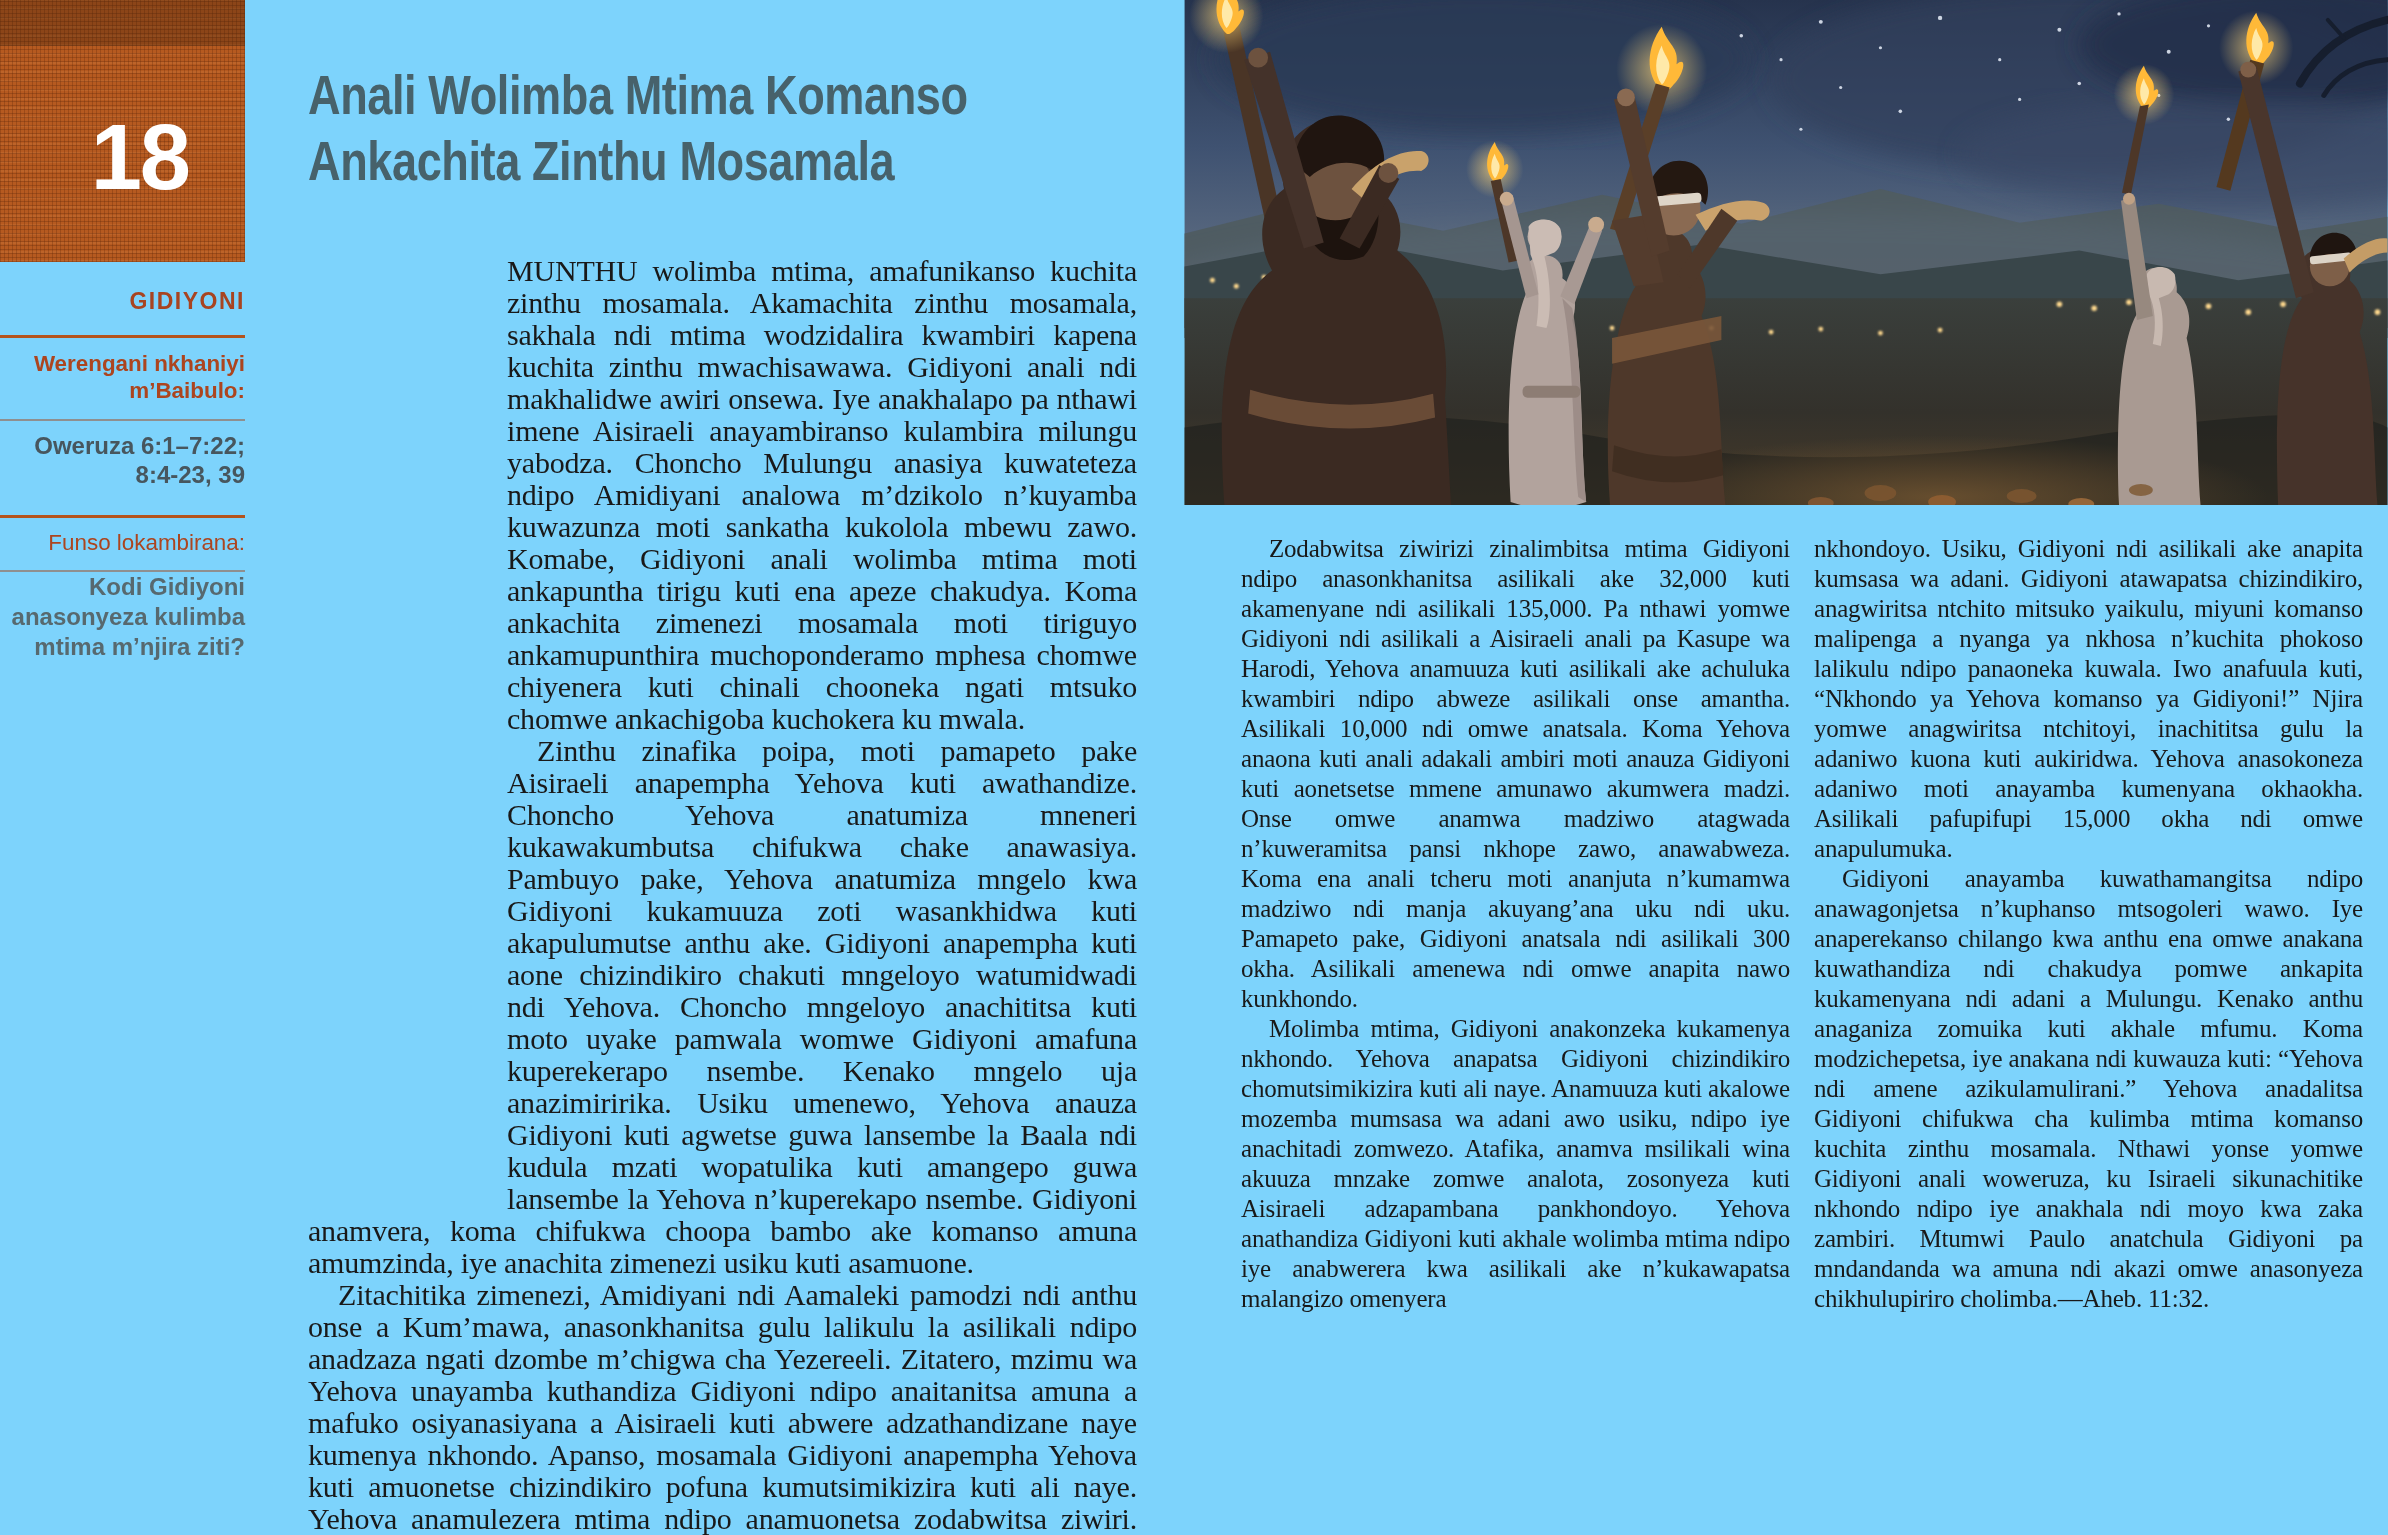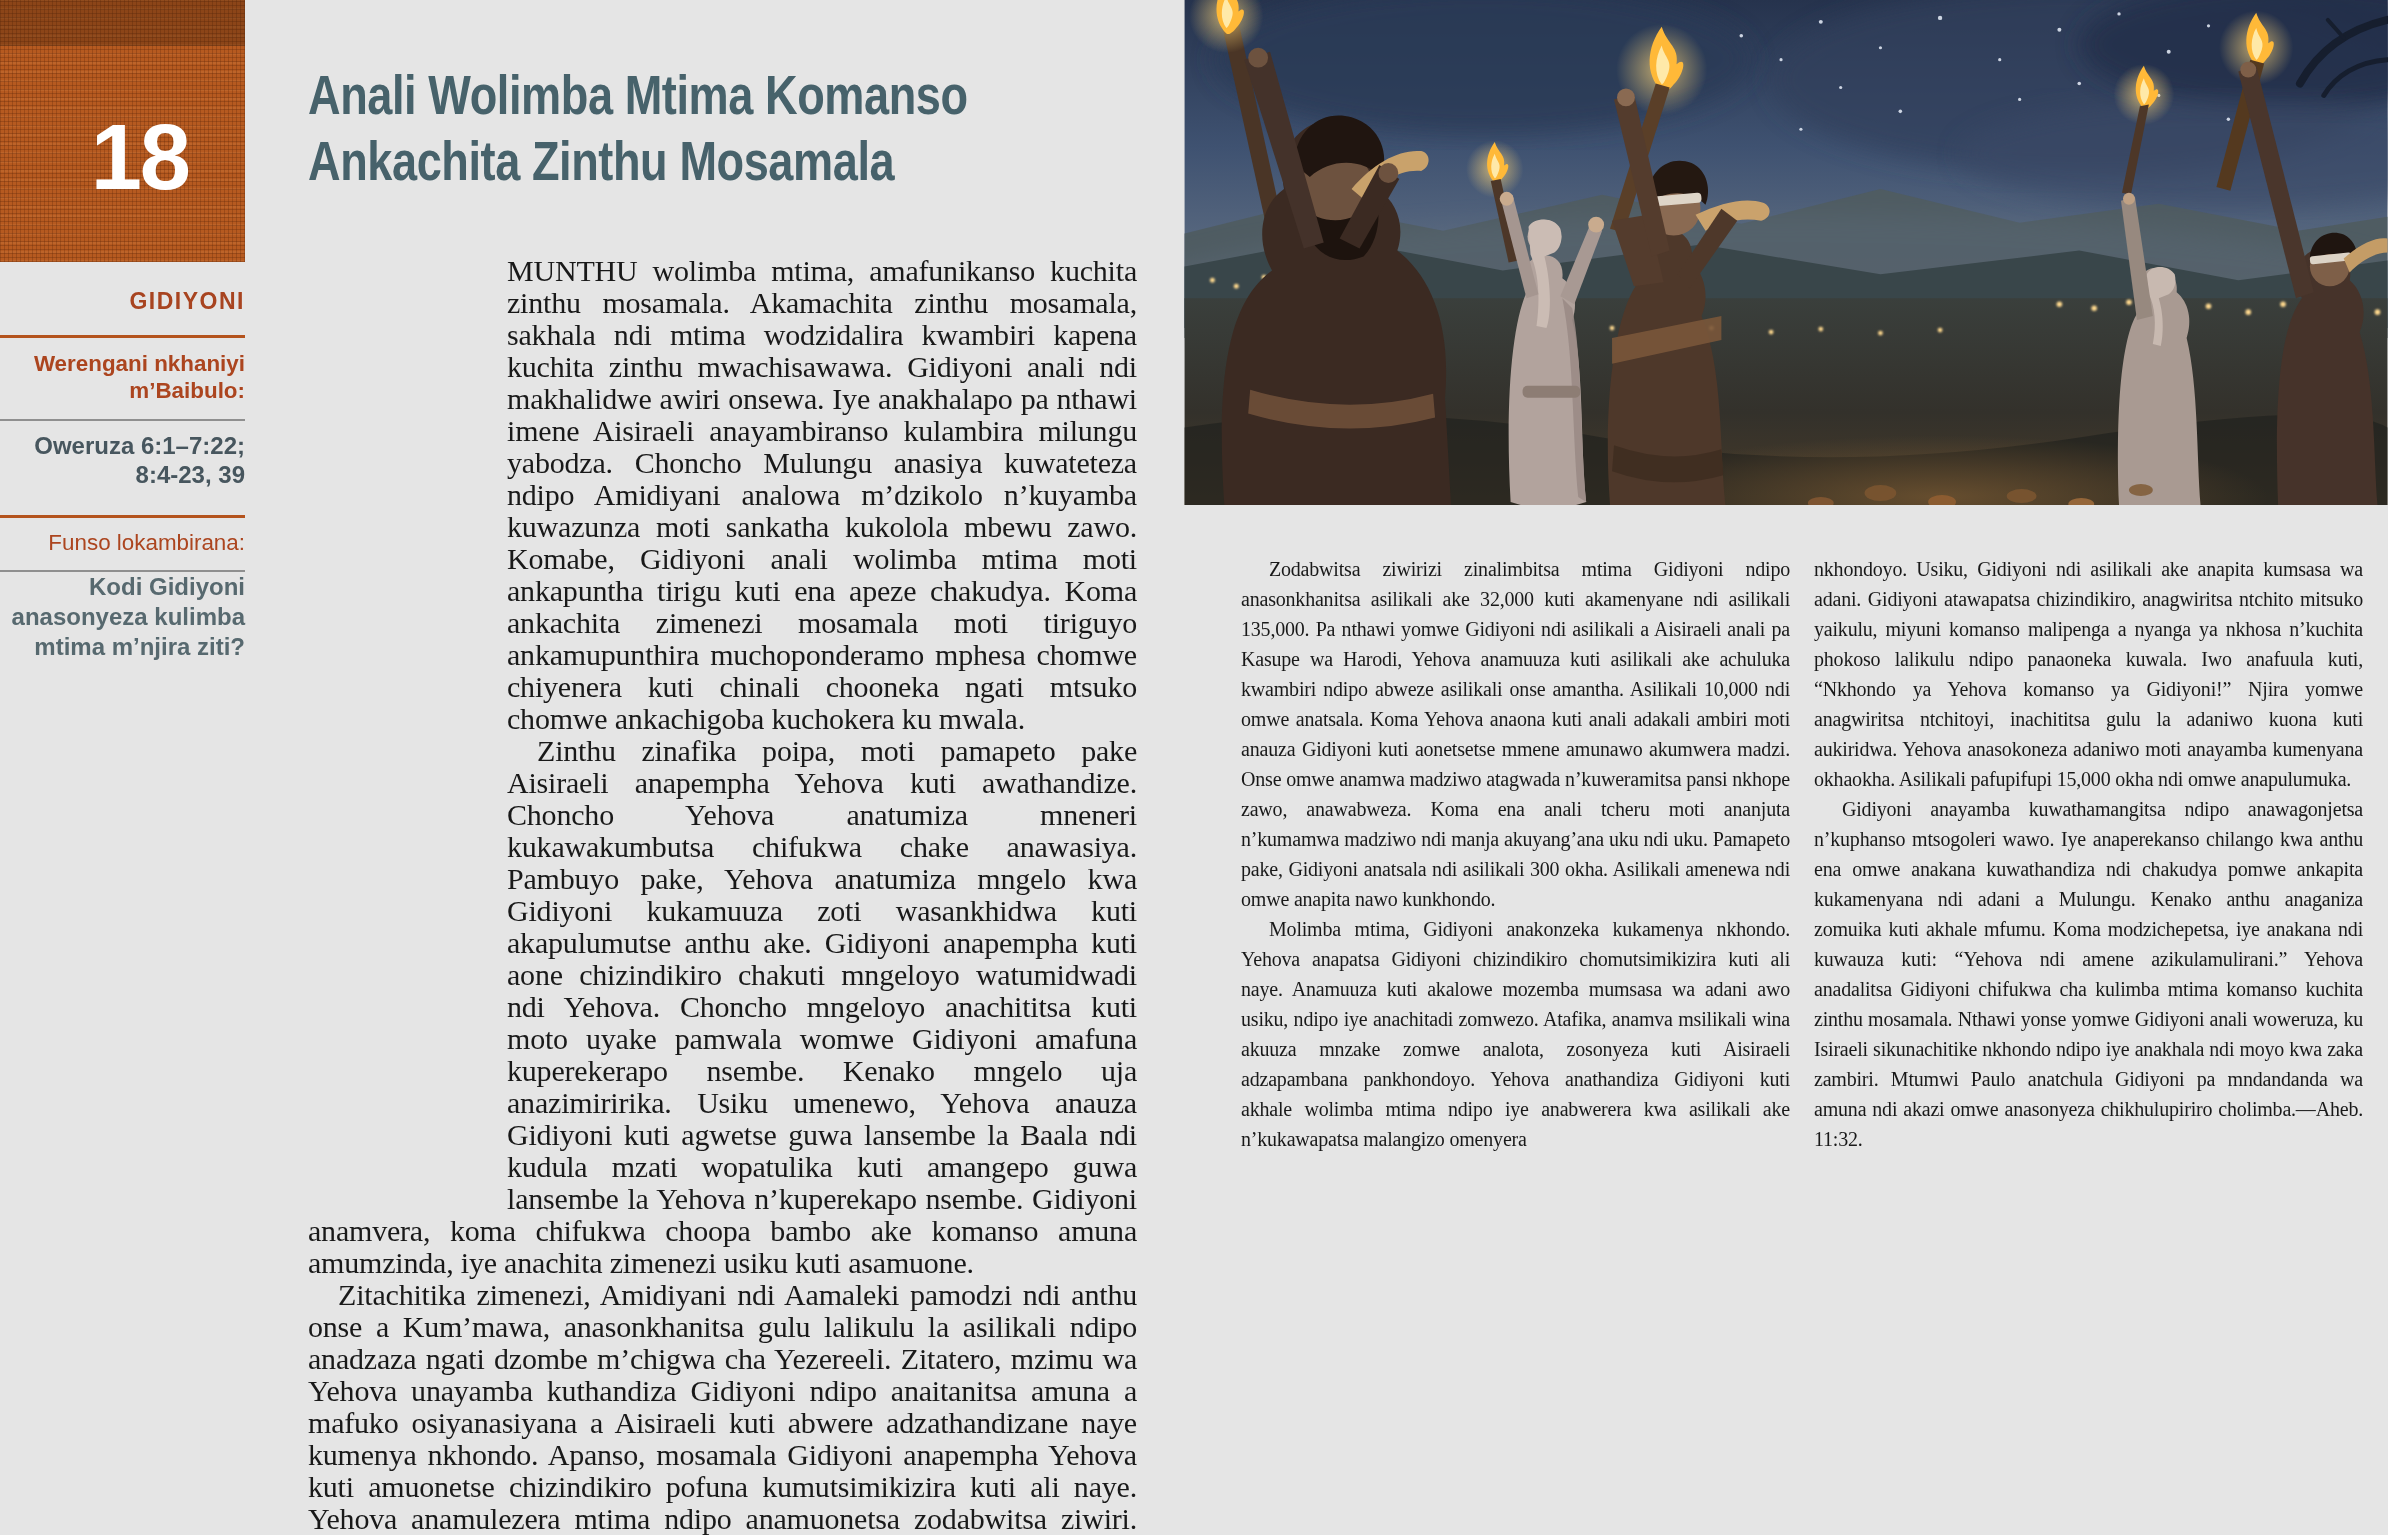--- a/index.html
+++ b/index.html
@@ -1,16 +1,16 @@
 <!DOCTYPE html>
 <html><head>
 <meta charset="utf-8">
 <style>
   html,body{margin:0;padding:0;background:#ffffff;}
-  .page{position:relative;width:2388px;height:1535px;background:#e5e5e5;overflow:hidden;
+  .page{position:relative;width:2388px;height:1535px;background:#7dd3fc;overflow:hidden;
         font-family:"Liberation Sans",sans-serif;}
 
   
   .sidebar{position:absolute;left:0;top:0;width:245px;}
   .chapter-block{position:relative;width:245px;height:262px;background-color:#b65a20;
      background-image:
        repeating-linear-gradient(0deg, rgba(91,37,8,.30) 0 1px, transparent 1px 4px),
        repeating-linear-gradient(90deg, rgba(91,37,8,.28) 0 1px, transparent 1px 4px),
        repeating-linear-gradient(0deg, rgba(255,183,120,.10) 0 2px, transparent 2px 9px);}
   .chapter-block .topband{position:absolute;left:0;top:0;width:100%;height:46px;
@@ -39,22 +39,22 @@
   .body-text p{margin:0;}
   .body-text p.indent{text-indent:30px;}
   .caption-spacer{float:left;width:199px;height:255px;margin-top:675px;}
   .pull-caption{position:absolute;left:66px;top:981px;width:406px;
      font-size:22.4px;line-height:37px;font-weight:bold;color:#b3532b;}
 
   
   .illustration{position:absolute;left:1184px;top:0;width:1204px;height:505px;overflow:hidden;}
   .illustration svg{display:block;width:100%;height:100%;}
   .rcol{position:absolute;top:534px;width:549px;
-     font-family:"Liberation Serif",serif;font-size:20px;line-height:30px;
-     color:#191919;text-align:justify;letter-spacing:-0.2px;margin-top:20px;}
+     font-family:"Liberation Serif",serif;font-size:25px;line-height:30px;
+     color:#191919;text-align:justify;letter-spacing:-0.2px;}
   .rcol p{margin:0;}
   .rcol p.indent{text-indent:28px;}
   .rcol1{left:1241px;}
   .rcol2{left:1814px;}
 </style>
 </head>
 <body>
 
 <div class="page">
 

